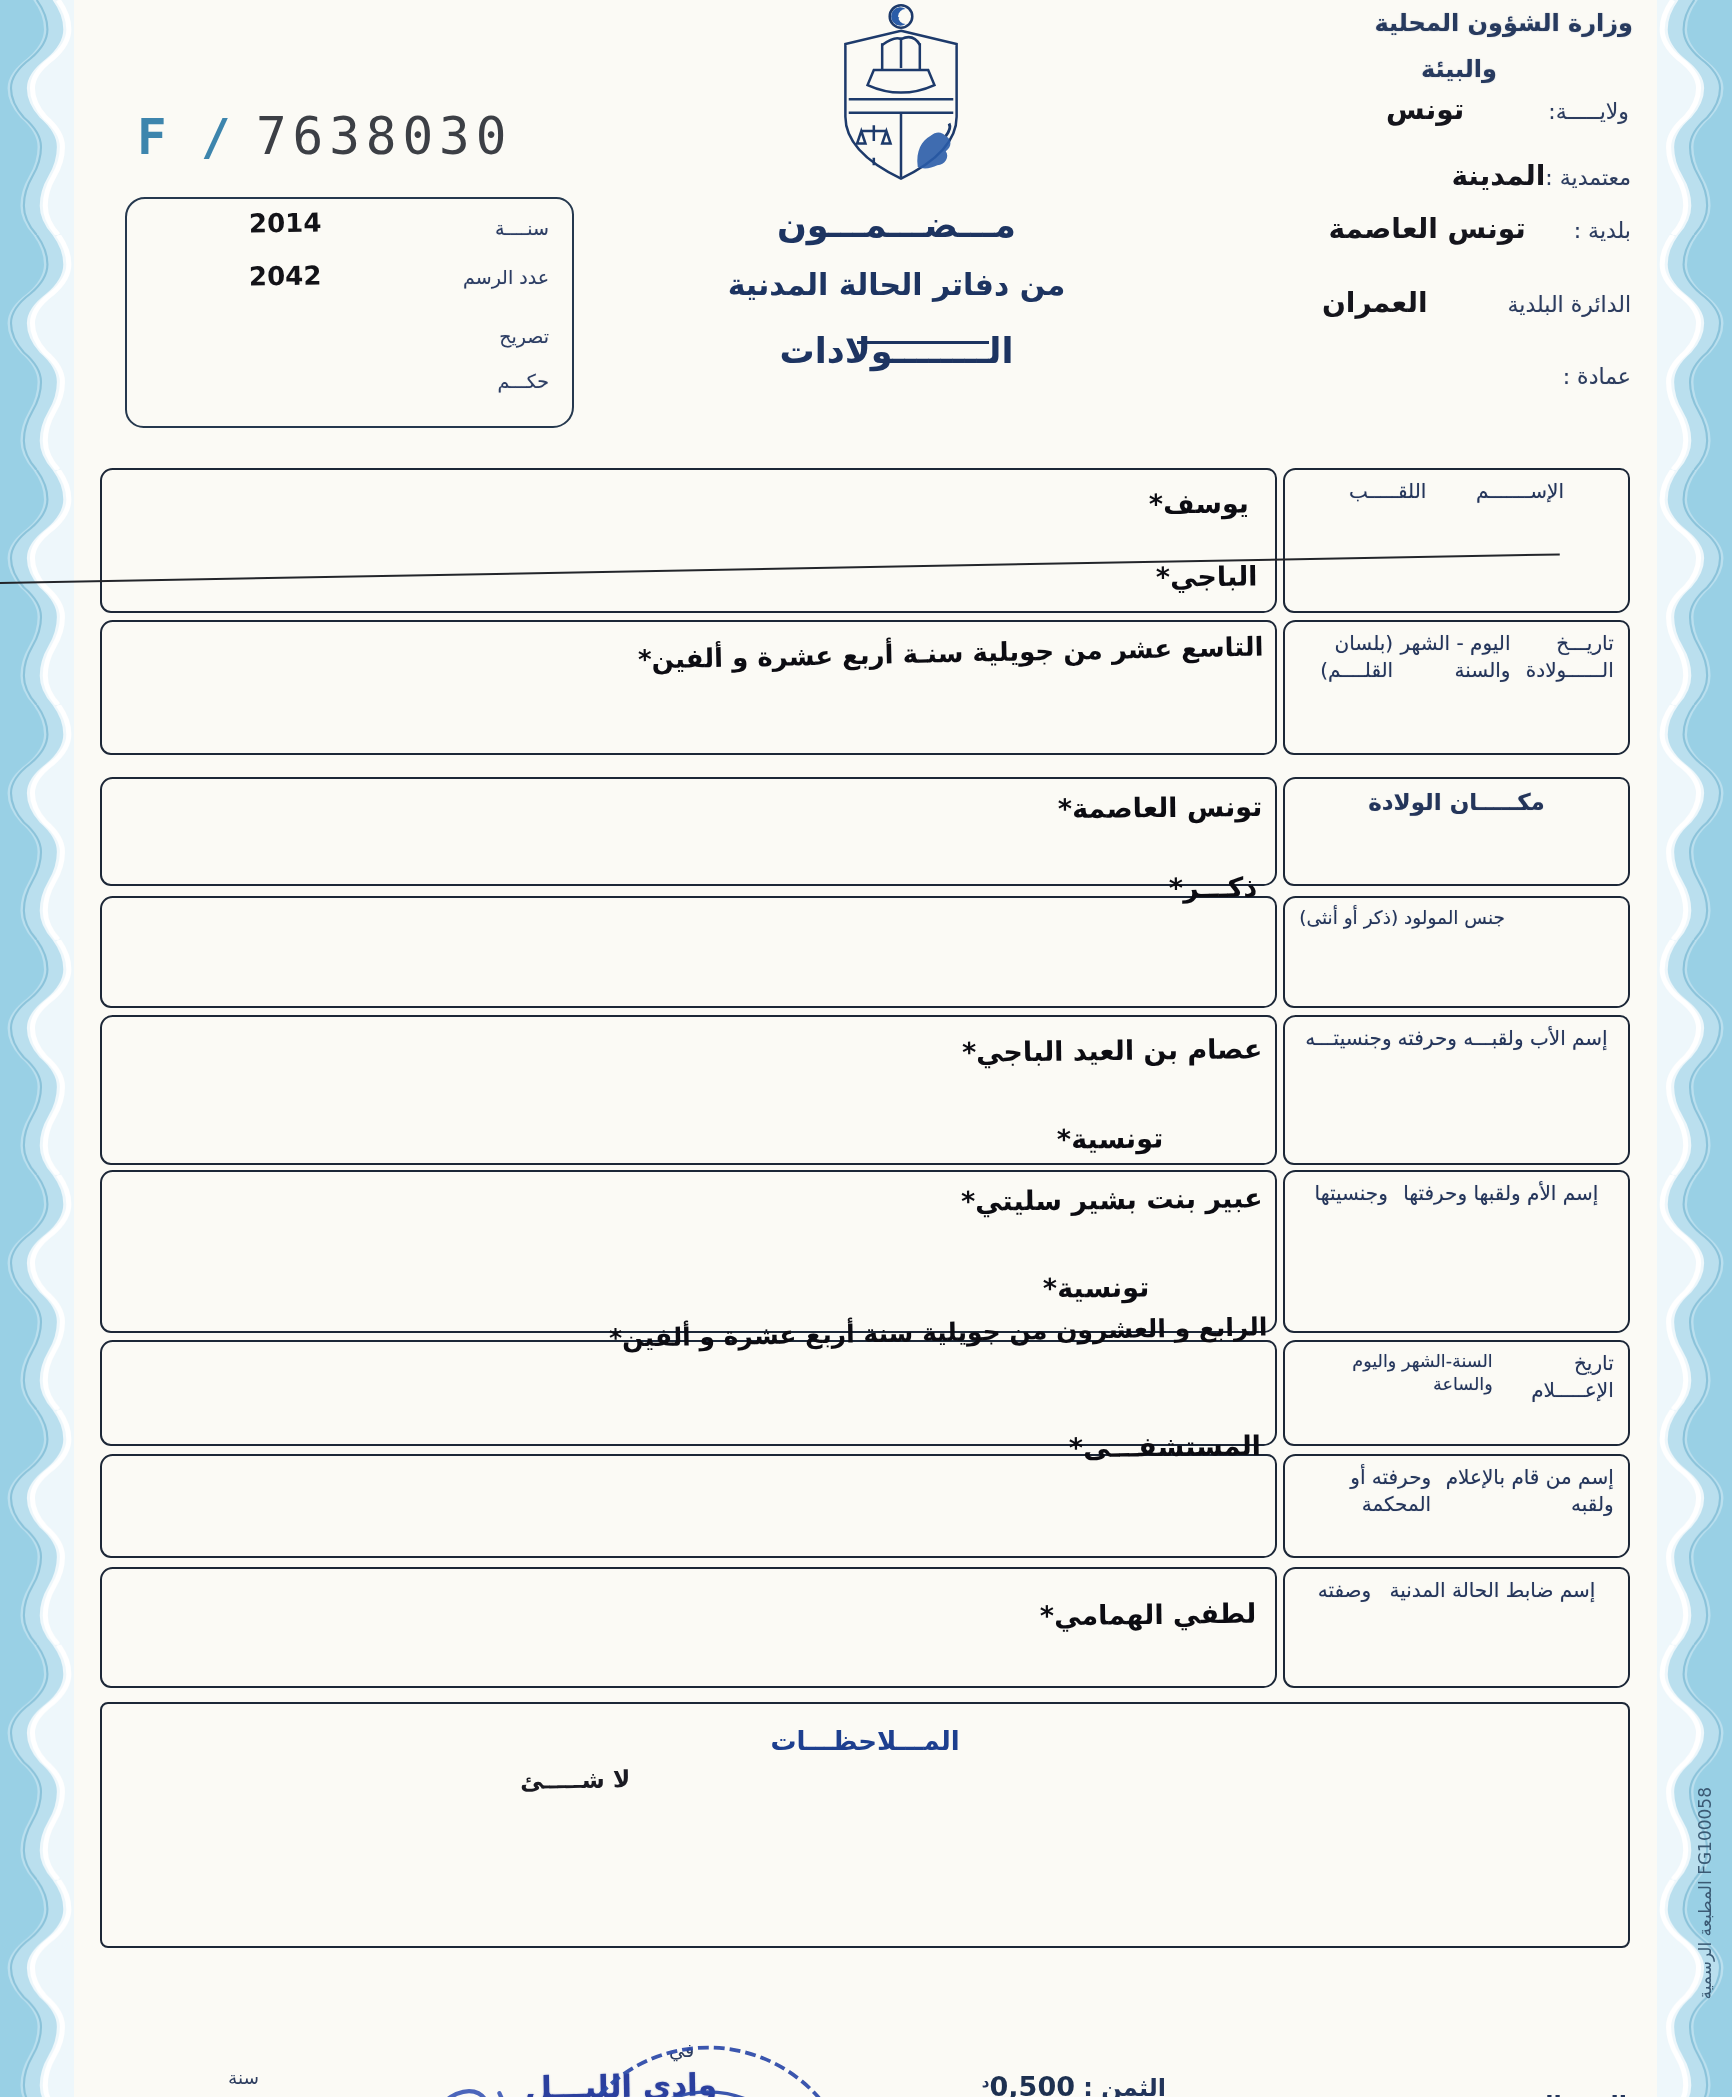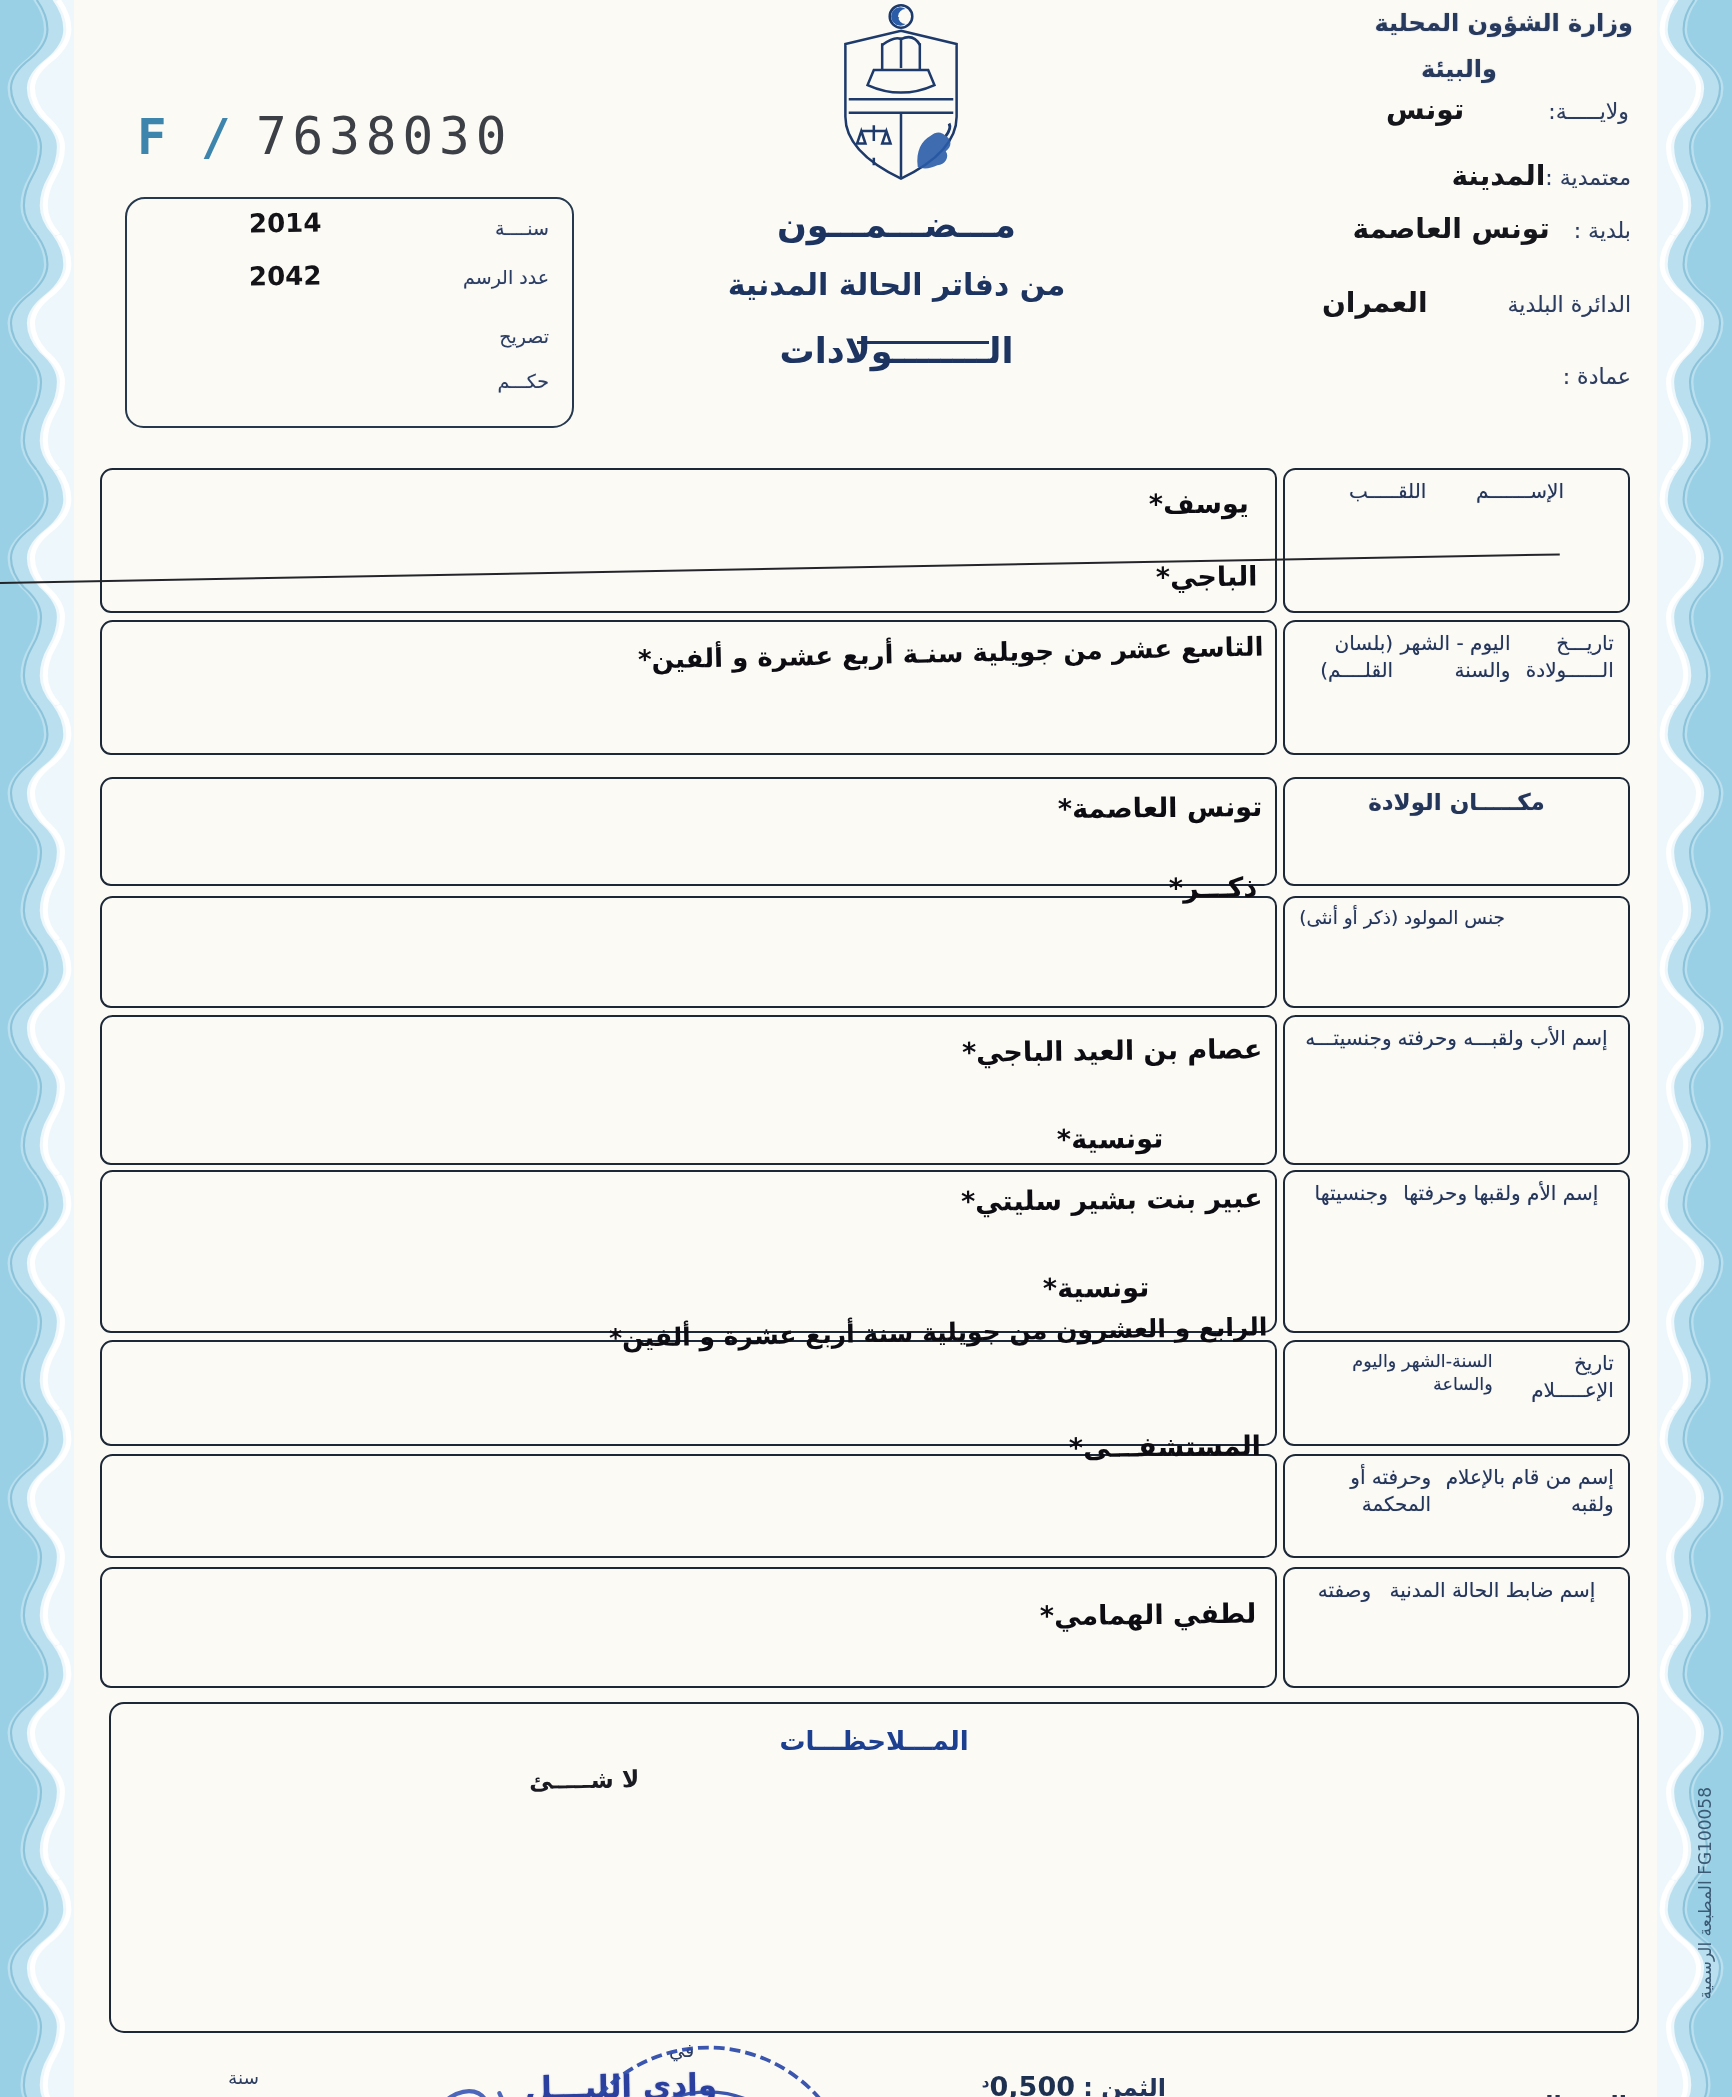--- a/index.html
+++ b/index.html
@@ -39,21 +39,21 @@
   
   .emblem{position:absolute;left:833px;top:2.5px;z-index:3;}
   
   .row{position:absolute;left:101px;width:1530px;display:flex;gap:5.9px;z-index:3;}
   .cell{border:2.9px solid #1c2737;border-radius:12.6px 10px 13.4px 11px;box-sizing:border-box;position:relative;}
   .vcell{flex:1;}
   .lcell{width:347px;display:flex;flex-direction:row;justify-content:space-evenly;padding:7.6px 14.3px;box-sizing:border-box;}
   .lcell .lt{font-size:20px;color:#24355a;text-shadow:0 0 0.8px rgba(35,55,100,.4);line-height:1.35;}
   .val{position:absolute;font-weight:bold;color:#0c0c12;font-size:27px;white-space:nowrap;transform:rotate(-.7deg);}
   
-  .remarks{position:absolute;left:110px;top:1702px;width:1530px;height:331px;border:2.9px solid #1c2737;border-radius:15px;box-sizing:border-box;z-index:3;}
+  .remarks{position:absolute;left:101px;top:1702px;width:1530px;height:246px;border:2.9px solid #1c2737;border-radius:8px;box-sizing:border-box;z-index:3;}
   .remarks .rtitle{position:absolute;top:22px;left:0;width:100%;text-align:center;font-size:26px;font-weight:bold;color:#1d3f8f;}
   .remarks .rval{position:absolute;top:62px;right:998px;font-size:23.5px;font-weight:bold;color:#1a1a22;transform:rotate(-1deg);}
   
   .stray{position:absolute;left:0;top:582px;width:1561px;height:2.1px;background:#23252a;transform:rotate(-1.05deg);transform-origin:left center;z-index:4;}
   
   .f-ordinal{position:absolute;right:105px;top:2091px;font-size:24px;font-weight:bold;color:#22345a;z-index:3;}
   .f-price{position:absolute;right:566px;top:2071px;font-size:24px;font-weight:bold;color:#22345a;z-index:3;}
   .f-price .num{font-size:27px;color:#1d3050;}
   .f-price sup{font-size:15px;}
   .f-fi{position:absolute;left:670px;top:2039px;font-size:19.3px;color:#2c3c5e;z-index:3;}
@@ -126,21 +126,21 @@
   <div class="hrow" style="right:103px;top:93px;">
     <span class="hl">ولايـــــة:</span>
     <span class="hv" style="margin-right:84px;">تونس</span>
   </div>
   <div class="hrow" style="right:101px;top:159px;">
     <span class="hl">معتمدية :</span>
     <span class="hv" style="">المدينة</span>
   </div>
   <div class="hrow" style="right:101px;top:212px;">
     <span class="hl">بلدية :</span>
-    <span class="hv" style="margin-right:24px;">تونس العاصمة</span>
+    <span class="hv" style="margin-right:48px;">تونس العاصمة</span>
   </div>
   <div class="hrow" style="right:101px;top:286px;">
     <span class="hl">الدائرة البلدية</span>
     <span class="hv" style="margin-right:80px;">العمران</span>
   </div>
   <div class="hrow" style="right:101px;top:364px;">
     <span class="hl">عمادة :</span>
   </div>
 
   <div class="titles">

